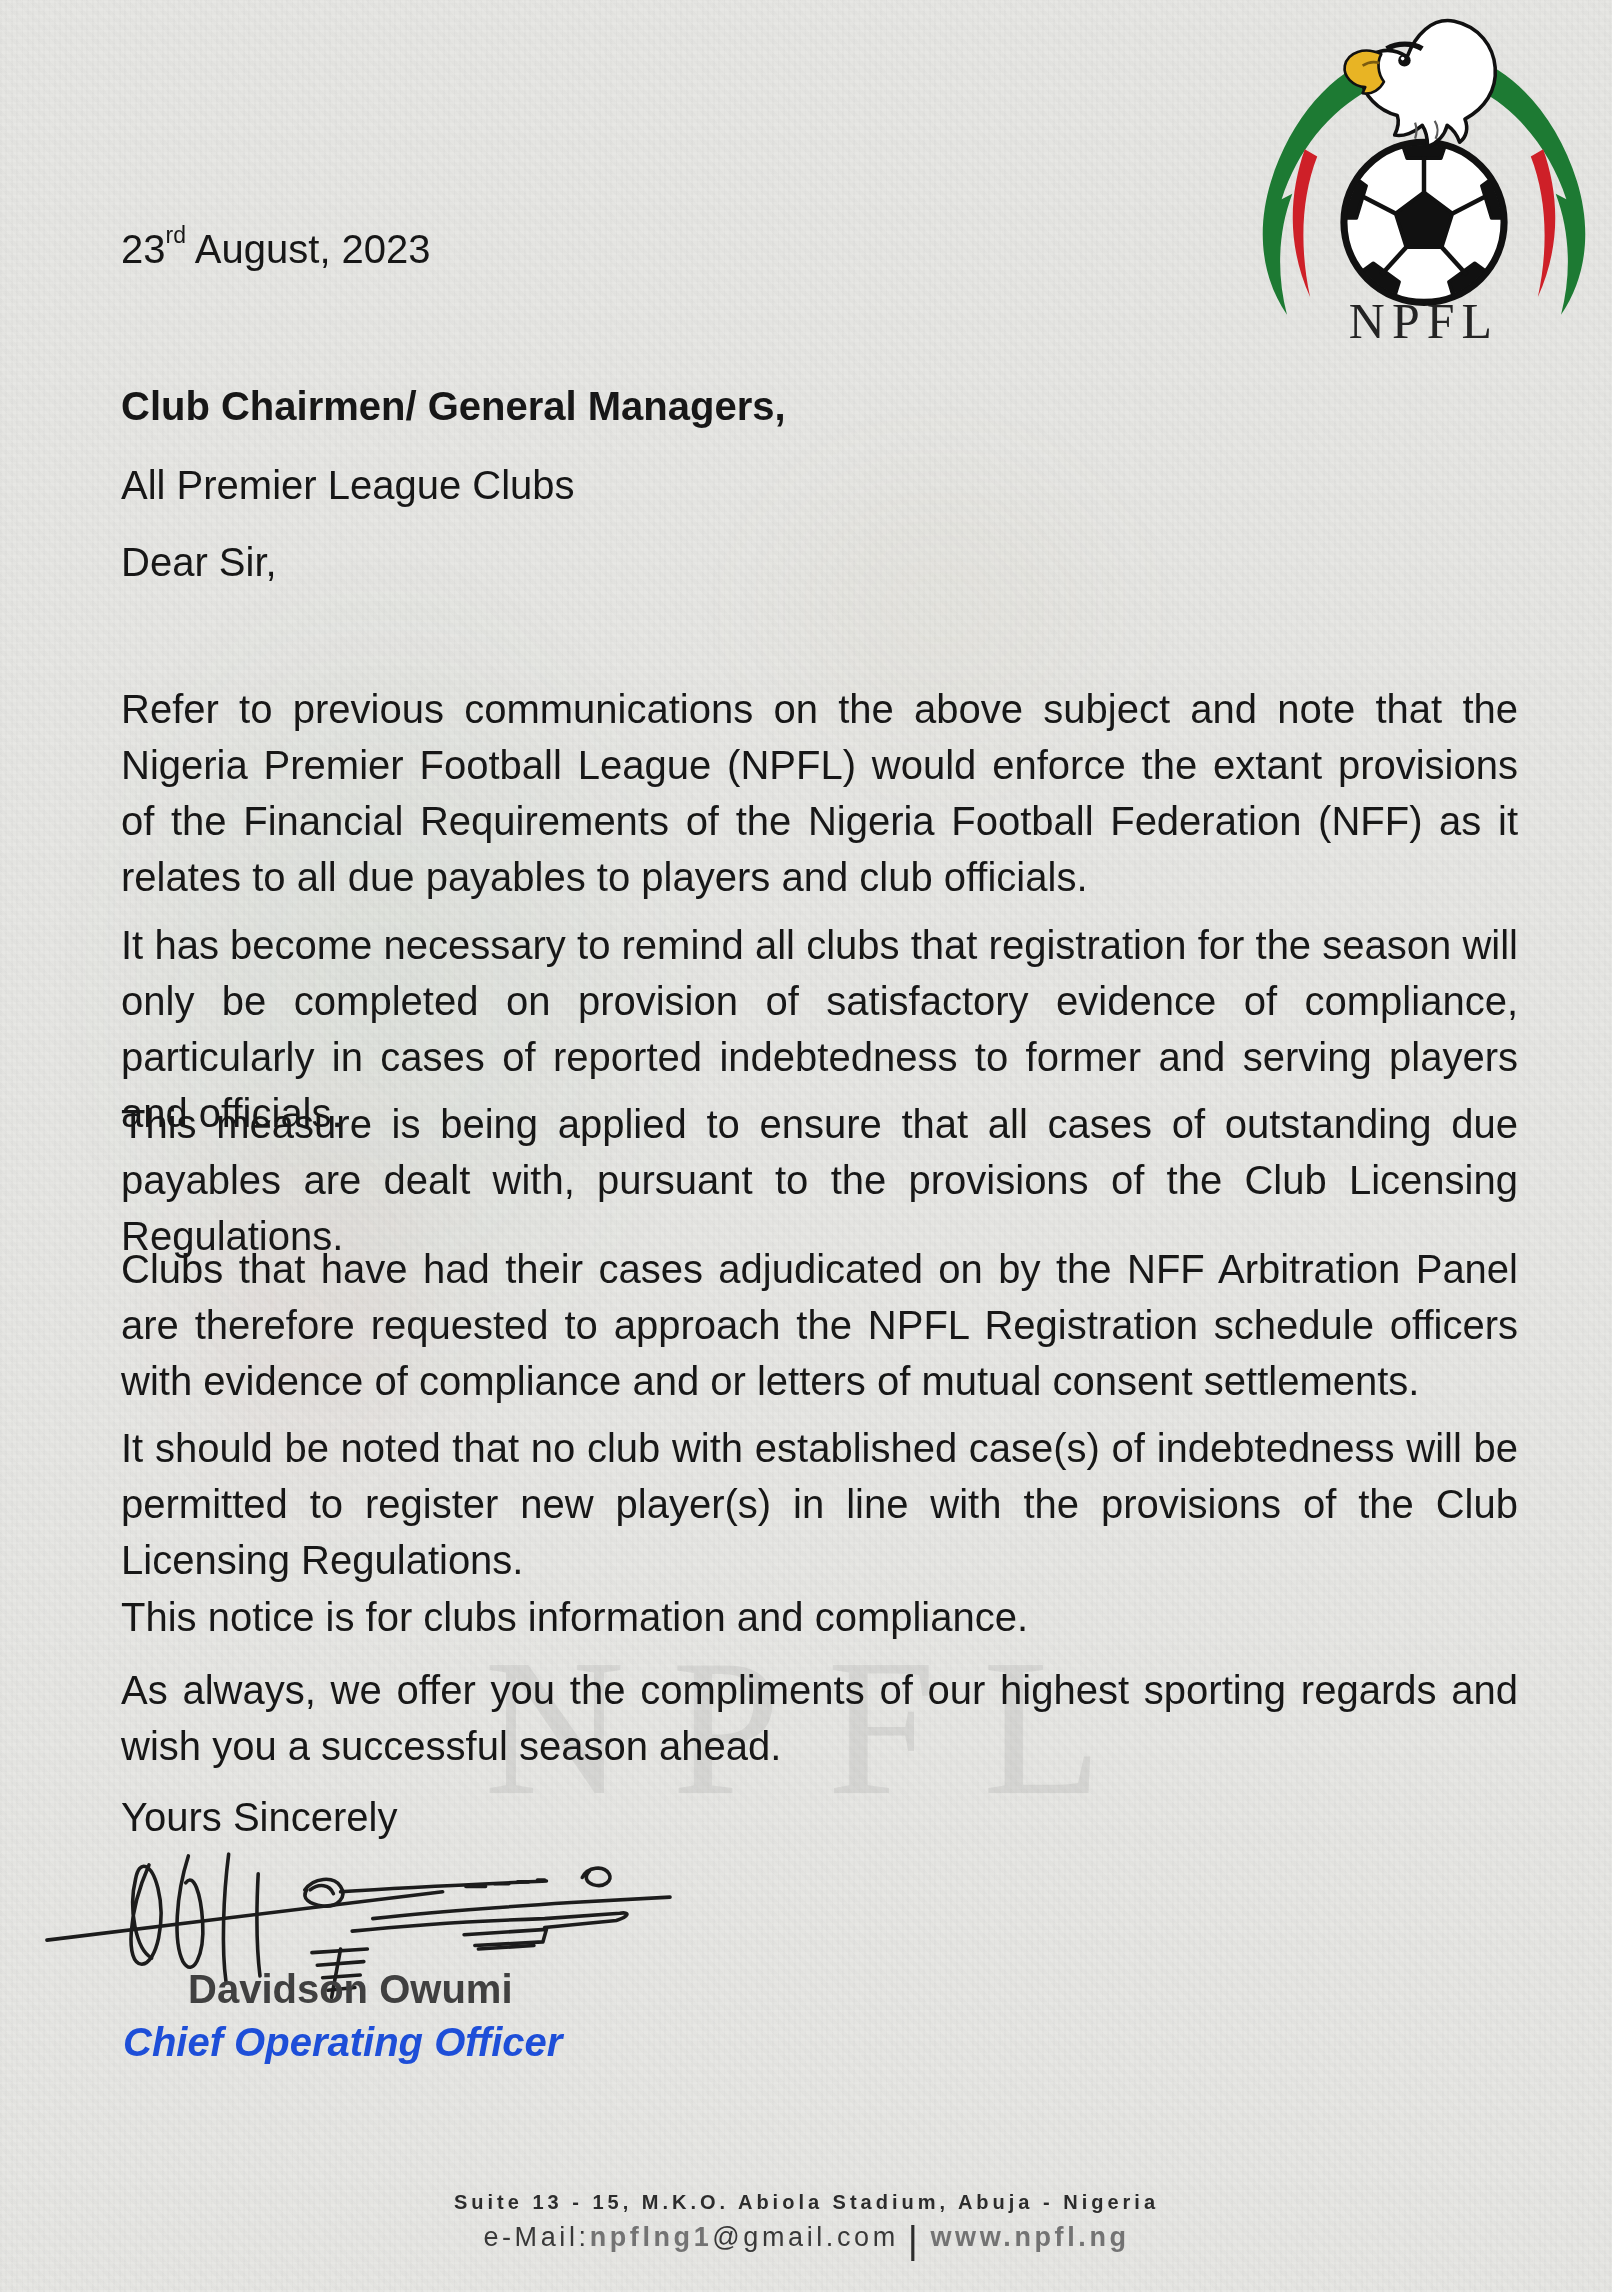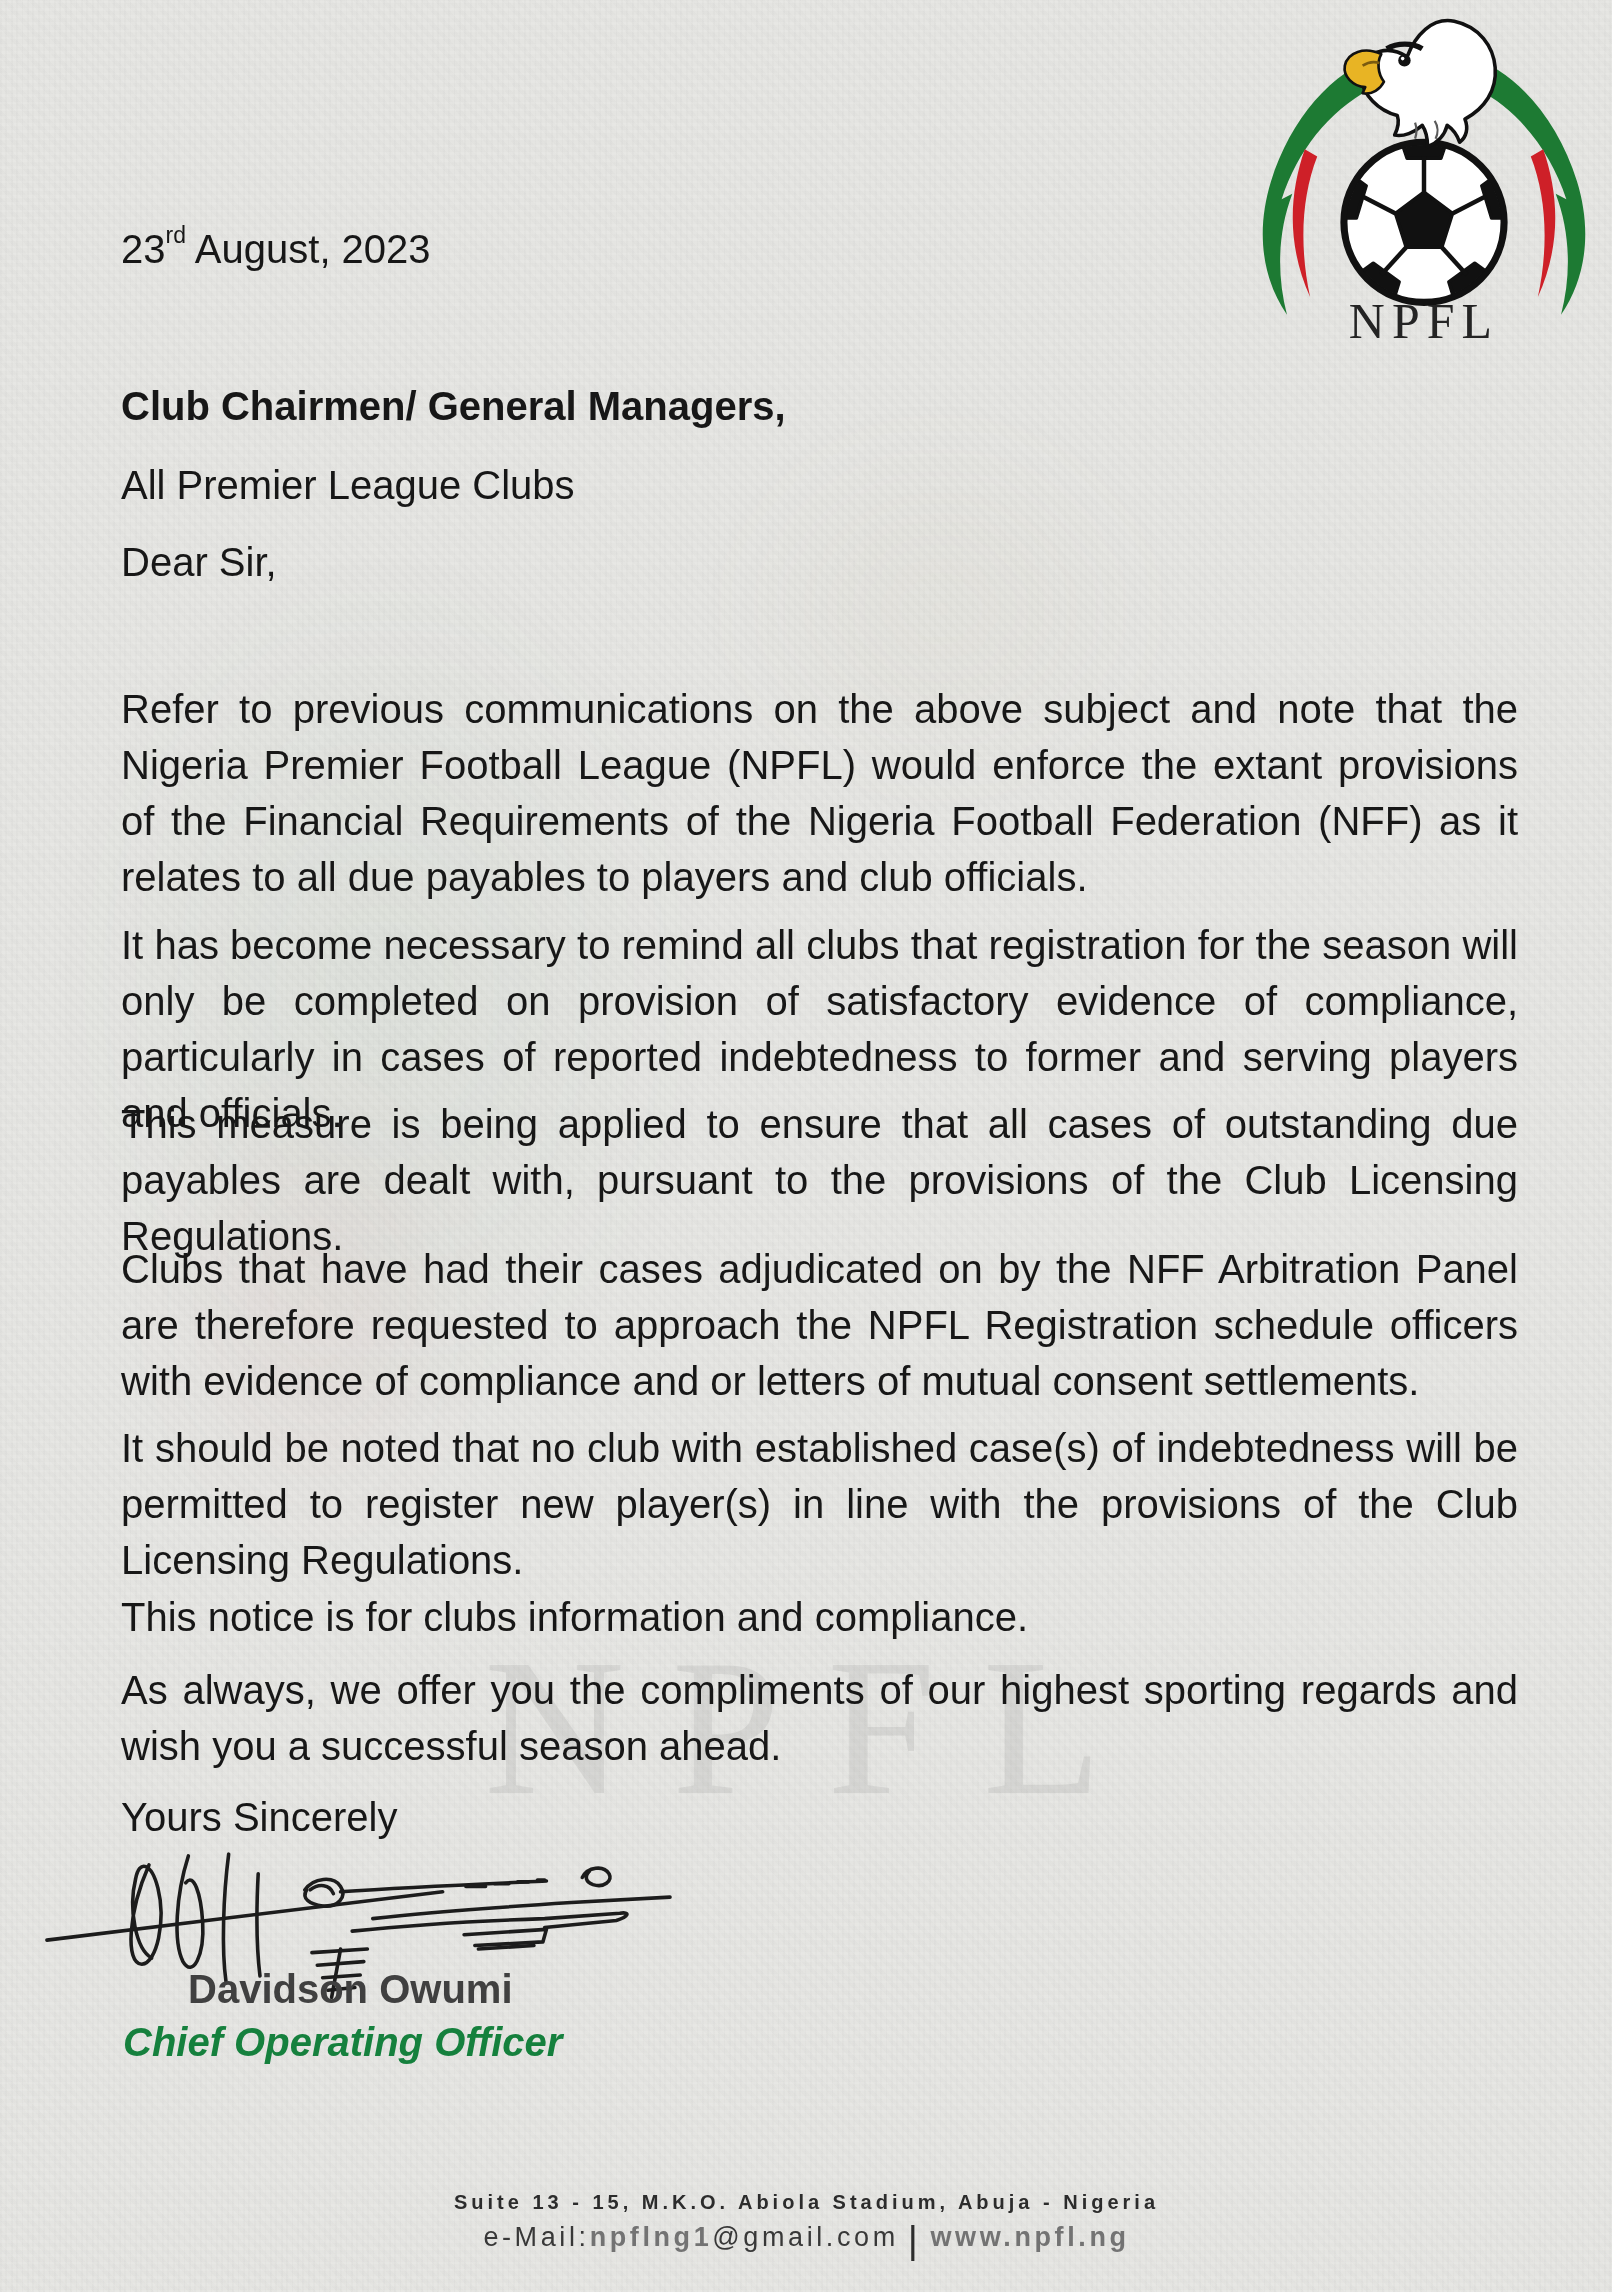--- a/index.html
+++ b/index.html
@@ -39,21 +39,21 @@
   .logo svg{width:100%;height:100%;display:block;}
 
   .blk{position:absolute;left:121px;width:1397px;}
   .body-text{font-size:40px;line-height:56px;text-align:justify;}
   .single{text-align:left;}
   .bold{font-weight:700;}
   .date{font-size:40px;}
   .date sup{font-size:23px;line-height:0;vertical-align:19.7px;}
   .closing{font-size:40px;}
   .sig-name{position:absolute;left:170px;top:1967px;font-size:40px;font-weight:700;color:#404040;margin-left:18px;}
-  .sig-title{position:absolute;left:123px;top:2020px;font-size:40px;font-weight:700;font-style:italic;color:#15803d;}
+  .sig-title{position:absolute;left:123px;top:2020px;font-size:40px;font-weight:700;font-style:italic;color:#1d4ed8;}
   .signature{position:absolute;left:43px;top:1847px;width:690px;height:188px;}
   .signature svg{width:100%;height:100%;display:block;}
 
   .footer{position:absolute;left:0;top:2191px;width:100%;text-align:center;color:#2c2c2c;}
   .footer .address{font-size:20px;font-weight:700;letter-spacing:4px;}
   .footer .emailline{margin-top:8px;font-size:27px;letter-spacing:3.6px;font-weight:400;color:#383838;}
   .footer .emph{font-weight:700;color:#737373;}
   .footer .bar{display:inline-block;font-weight:400;font-size:39px;line-height:0;vertical-align:-7.2px;padding:0 9px;color:#2c2c2c;}
 </style>
 </head>

